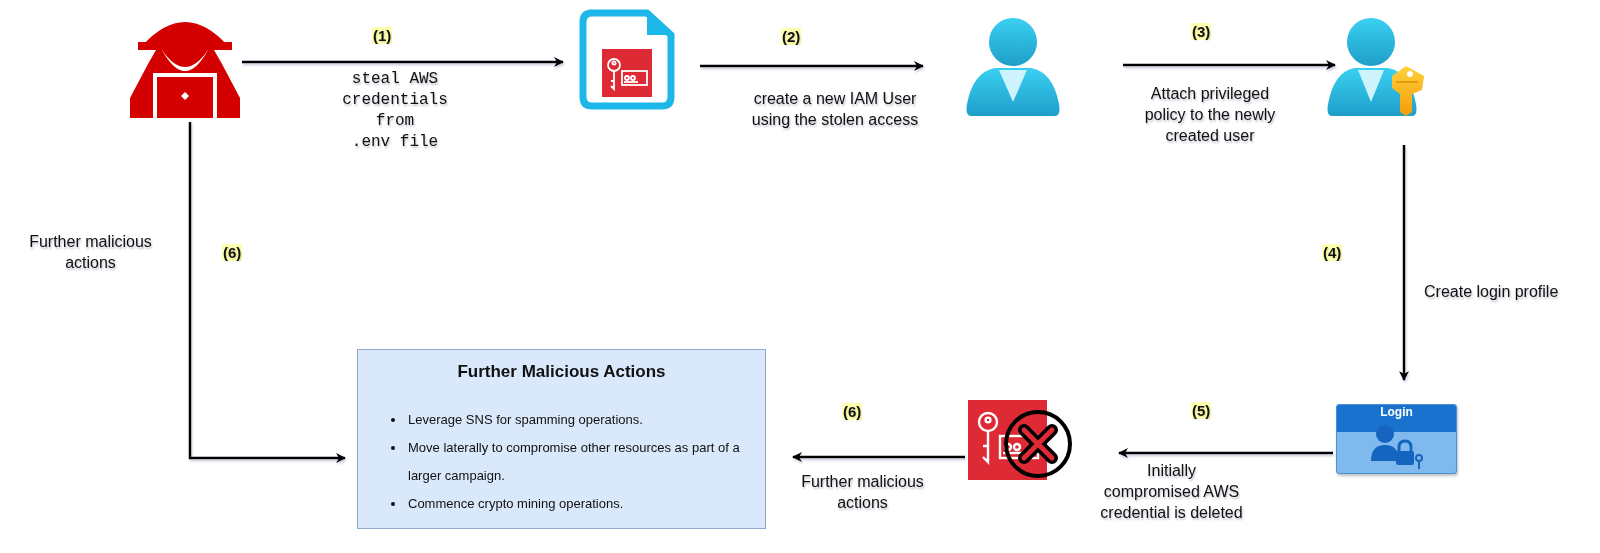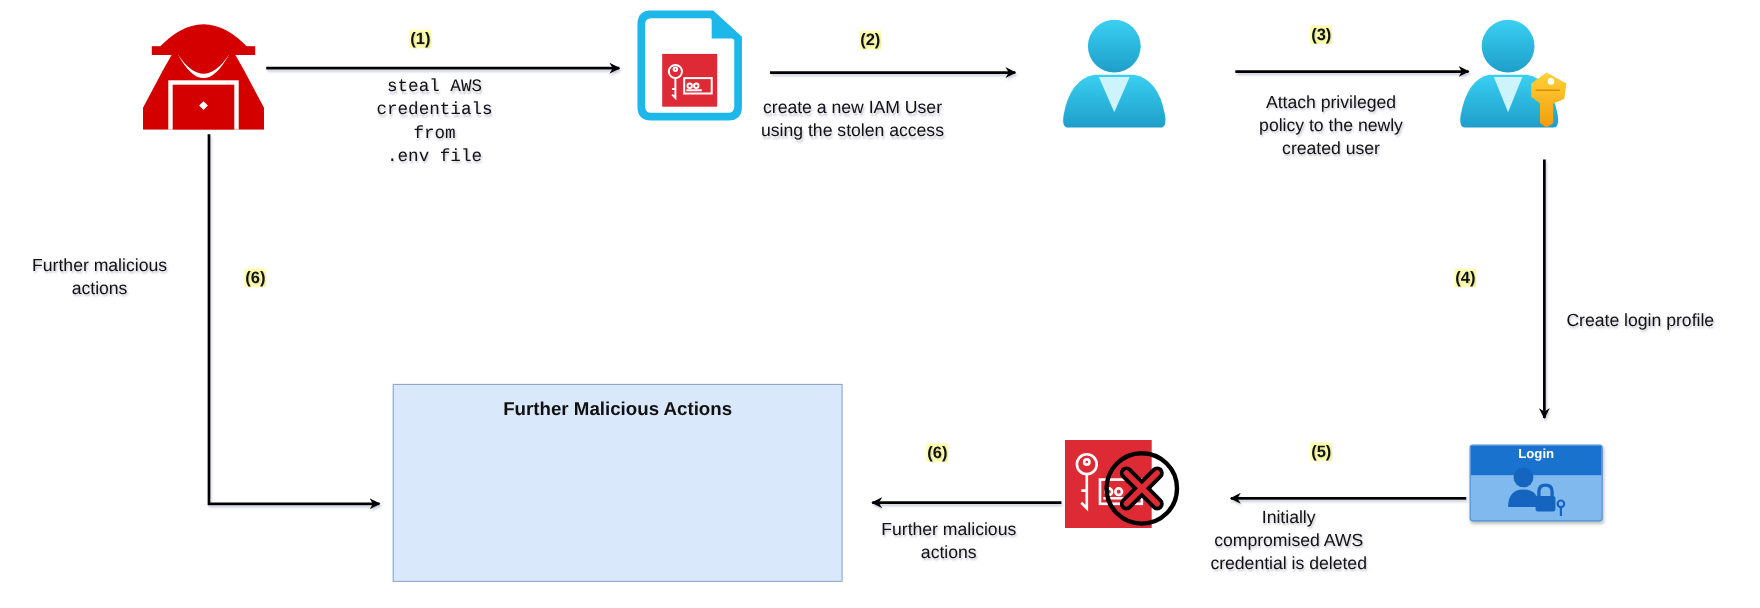--- a/index.html
+++ b/index.html
@@ -145,21 +145,21 @@
       </g>
   </svg>
 </div>
 
 <div class="step" style="left:372px;top:27px;">(1)</div>
 <div class="lbl" style="left:320px;top:69px;width:150px;white-space:pre-line;font-family:Liberation Mono, monospace;">steal AWS
 credentials from
 .env  file</div>
 
 <div class="step" style="left:781px;top:28px;">(2)</div>
-<div class="lbl" style="left:660px;top:88px;width:230px;white-space:pre-line;">create a new IAM User
+<div class="lbl" style="left:720px;top:88px;width:230px;white-space:pre-line;">create a new IAM User
 using the stolen access</div>
 
 <div class="step" style="left:1191px;top:23px;">(3)</div>
 <div class="lbl" style="left:1125px;top:83px;width:170px;white-space:pre-line;">Attach privileged
 policy to the newly
 created user</div>
 
 <div class="step" style="left:1322px;top:244px;">(4)</div>
 <div class="lbl lbl-left" style="left:1424px;top:242px;margin-top:39px;">Create login profile</div>
 
@@ -171,13 +171,18 @@
 <div class="step" style="left:842px;top:403px;">(6)</div>
 <div class="lbl" style="left:790px;top:471px;width:145px;white-space:pre-line;">Further malicious
 actions</div>
 
 <div class="step" style="left:222px;top:244px;">(6)</div>
 <div class="lbl" style="left:18px;top:231px;width:145px;white-space:pre-line;">Further malicious
 actions</div>
 
 <div class="box">
   <div class="box-title">Further Malicious Actions</div>
+  <ul>
+    <li>Leverage SNS for spamming operations.</li>
+    <li>Move laterally to compromise other resources as part of a larger campaign.</li>
+    <li>Commence crypto mining operations.</li>
+  </ul>
 </div>
 
 </body></html>

